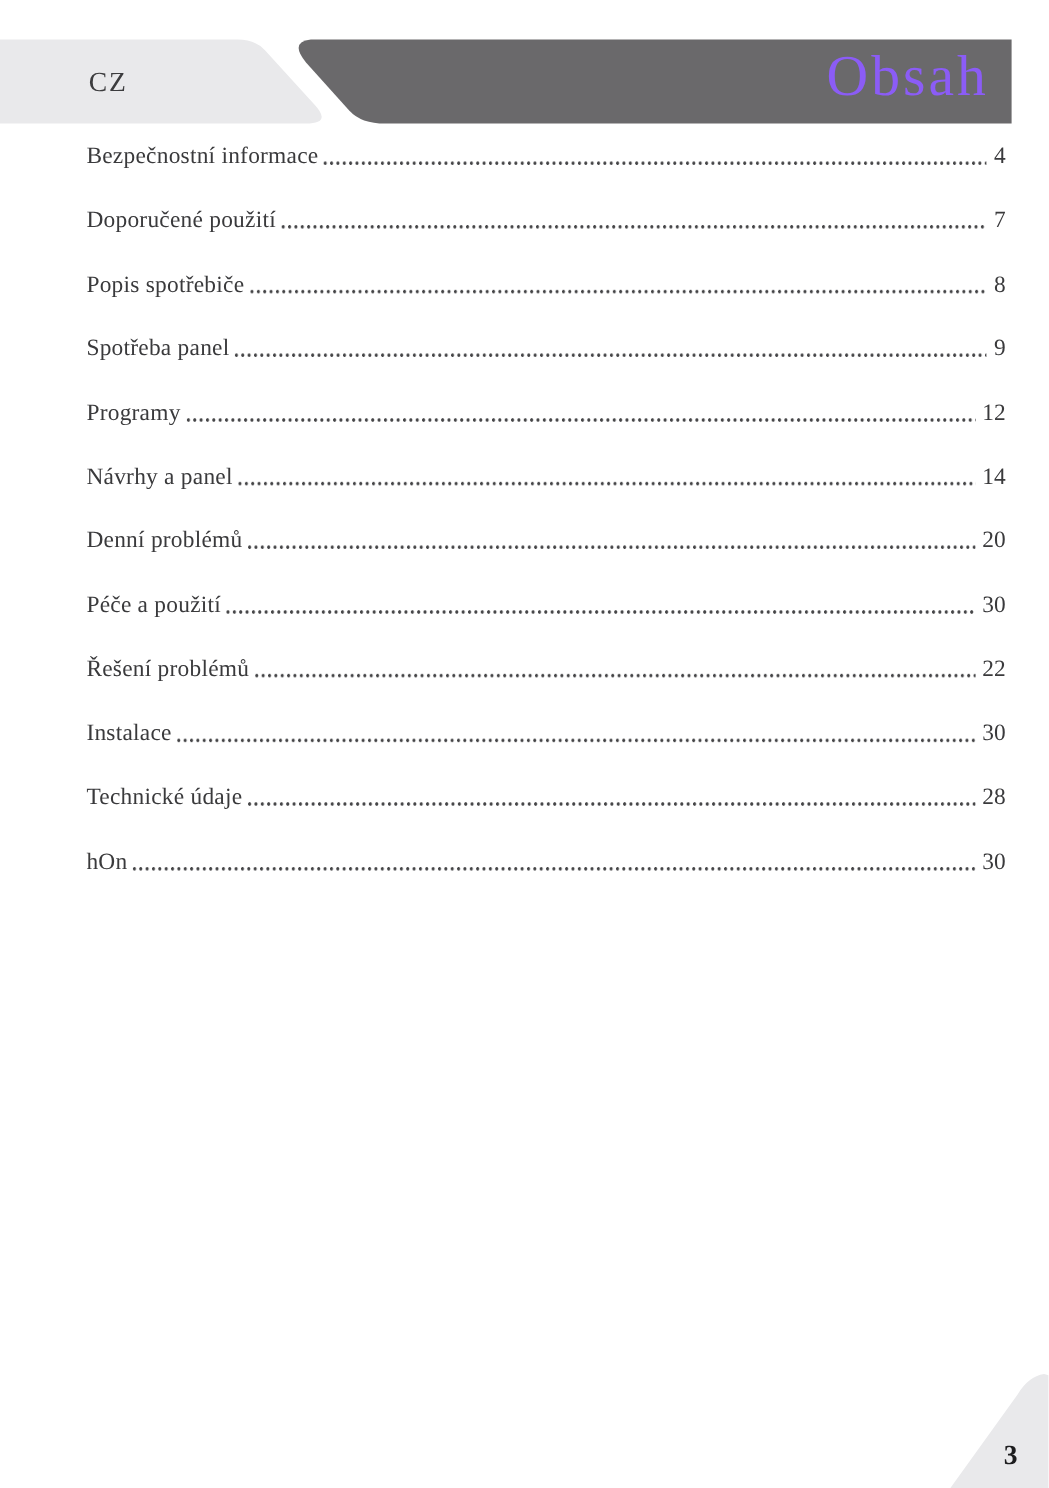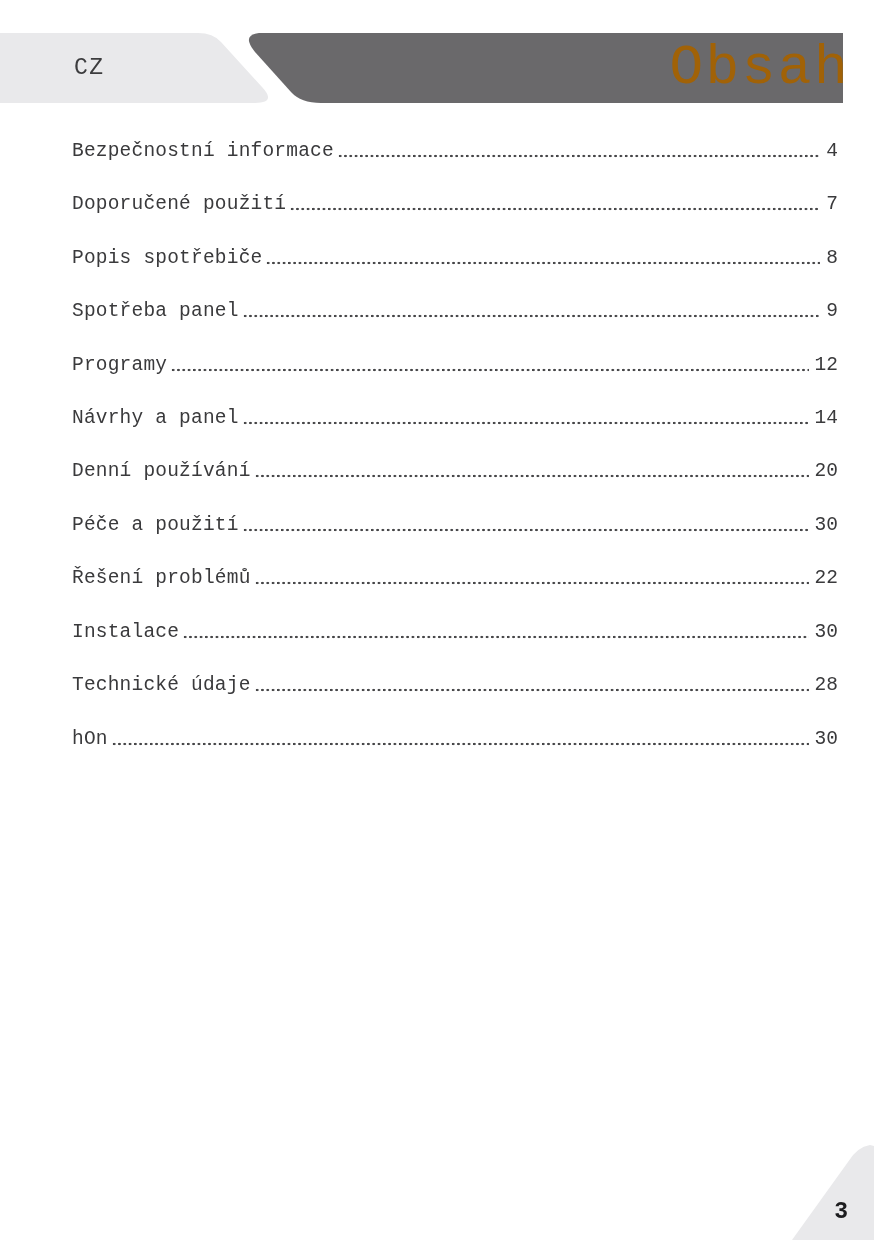--- a/index.html
+++ b/index.html
@@ -2,21 +2,21 @@
 <html><head>
 <meta charset="utf-8">
 <style>
   html, body { margin: 0; padding: 0; background: #ffffff; }
   .page {
     position: relative;
     width: 874px;
     height: 1240px;
     background: #ffffff;
     overflow: hidden;
-    font-family: Liberation Mono, monospace;
+    font-family: Liberation Serif, serif;
     color: #3a3a3c;
   }
 
   
   .header-svg {
     position: absolute;
     top: 0; left: 0;
     width: 874px; height: 140px;
     display: block;
   }
@@ -24,36 +24,35 @@
     position: absolute;
     left: 74px;
     top: 57px;
     font-size: 23px;
     letter-spacing: 1.5px;
     color: #3c3c3e;
     line-height: 1;
   }
   .page-title {
     position: absolute;
-    right: 24px;
+    right: 50px;
     top: 40px;
-    font-size: 56px;
+    font-size: 48px;
     font-weight: 400;
     letter-spacing: 2.5px;
-    color: #a16207;
+    color: #8b5cf6;
     line-height: 1;
   }
 
   
   .toc {
     position: absolute;
     left: 72px;
     top: 104px;
     width: 766px;
-    margin-top: 20px;
   }
   .toc-row {
     height: 53.46px;
     display: flex;
     align-items: center;
   }
   .toc-title {
     font-size: 19.5px;
     letter-spacing: 0.2px;
     color: #3a3a3c;
@@ -128,21 +127,21 @@
       <span class="toc-title">Programy</span>
       <span class="dot-leader"></span>
       <span class="toc-page">12</span>
     </div>
     <div class="toc-row">
       <span class="toc-title">Návrhy a panel</span>
       <span class="dot-leader"></span>
       <span class="toc-page">14</span>
     </div>
     <div class="toc-row">
-      <span class="toc-title">Denní používání</span>
+      <span class="toc-title">Denní problémů</span>
       <span class="dot-leader"></span>
       <span class="toc-page">20</span>
     </div>
     <div class="toc-row">
       <span class="toc-title">Péče a použití</span>
       <span class="dot-leader"></span>
       <span class="toc-page">30</span>
     </div>
     <div class="toc-row">
       <span class="toc-title">Řešení problémů</span>

